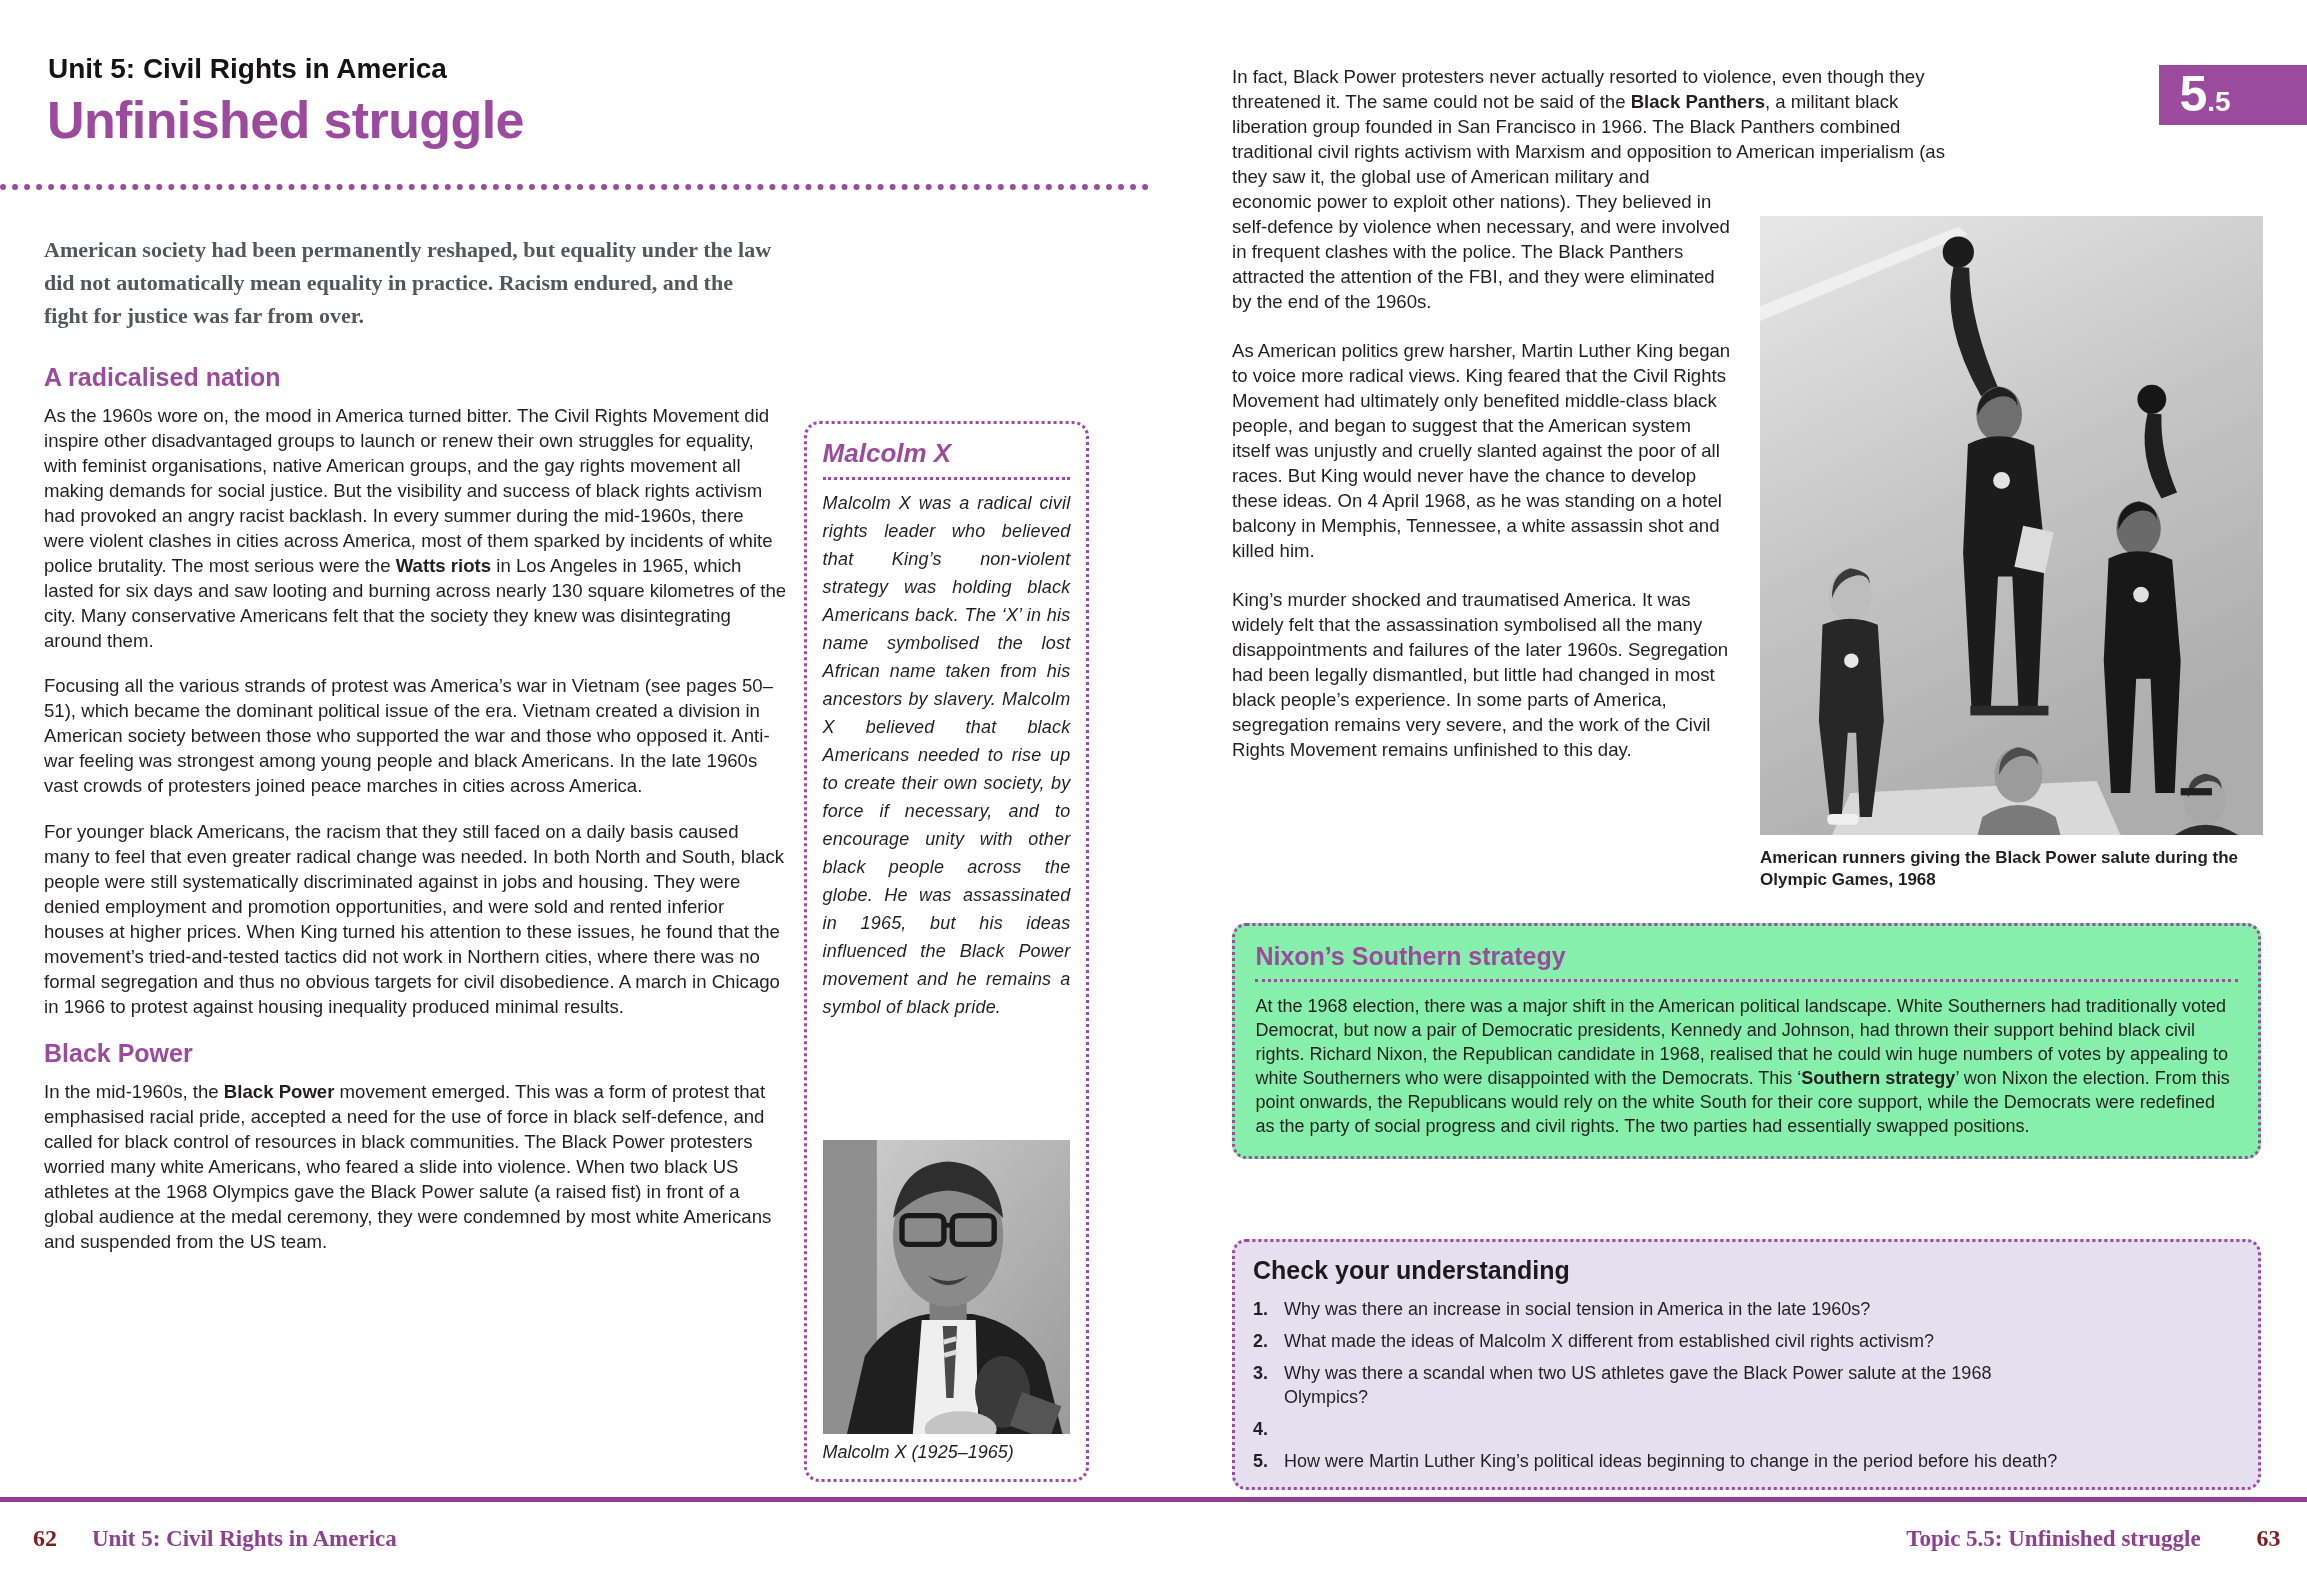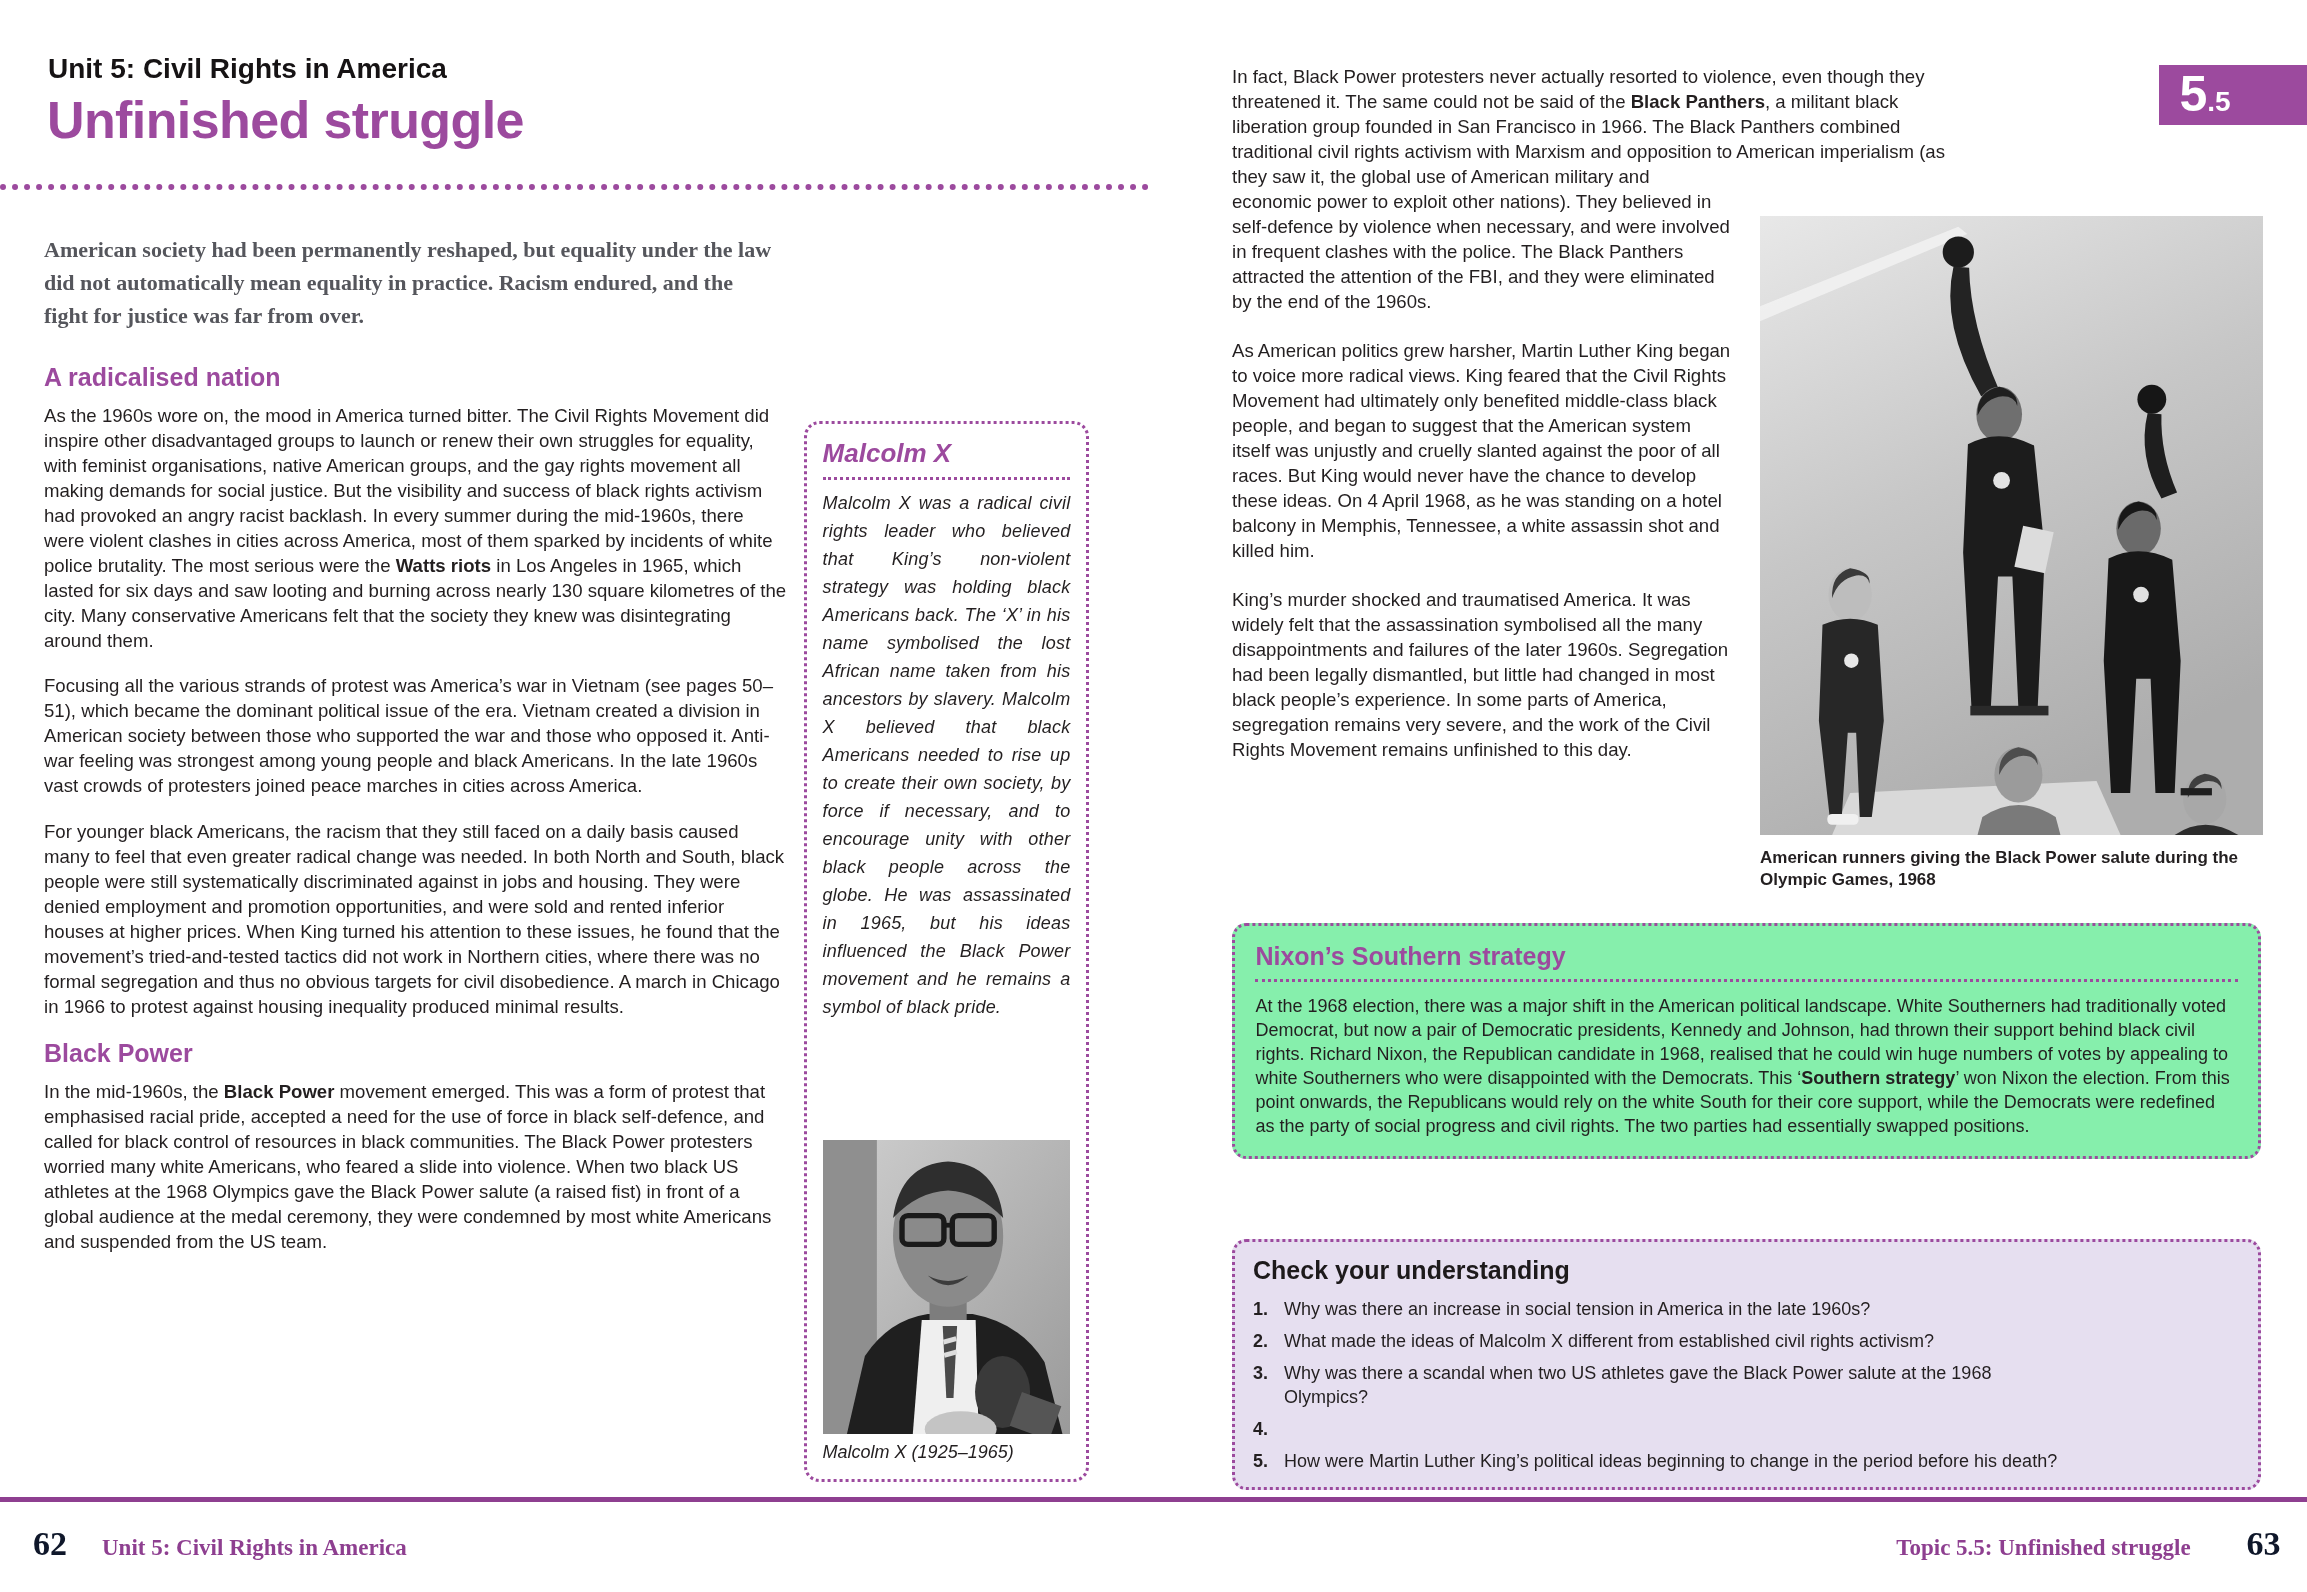--- a/index.html
+++ b/index.html
@@ -60,21 +60,21 @@
   .q-item{display:flex;font-size:18px;line-height:24px;margin-bottom:7.8px;}
   .q-num{font-weight:bold;width:31px;flex:0 0 31px;}
   .q-text{flex:1;max-width:859px;}
 
   
   .footer-rule{position:absolute;left:0;top:1497px;width:2307px;height:5.4px;background:#8e3f90;}
   .footer-left{position:absolute;left:33px;top:1525px;display:flex;align-items:baseline;gap:35px;
                font-family:"Liberation Serif",serif;font-weight:bold;}
   .footer-right{position:absolute;right:26.4px;top:1525px;display:flex;align-items:baseline;gap:56px;
                font-family:"Liberation Serif",serif;font-weight:bold;}
-  .pagenum{font-size:34px;color:#0f172a;}
+  .pagenum{font-size:24px;color:#7f1d1d;}
   .foot-text{font-size:23px;color:#8e3f90;}
 </style>
 </head>
 <body>
 
 <div id="page">
 
   <div class="badge">
     <span class="big">5</span>
     <span class="small">.5</span>

